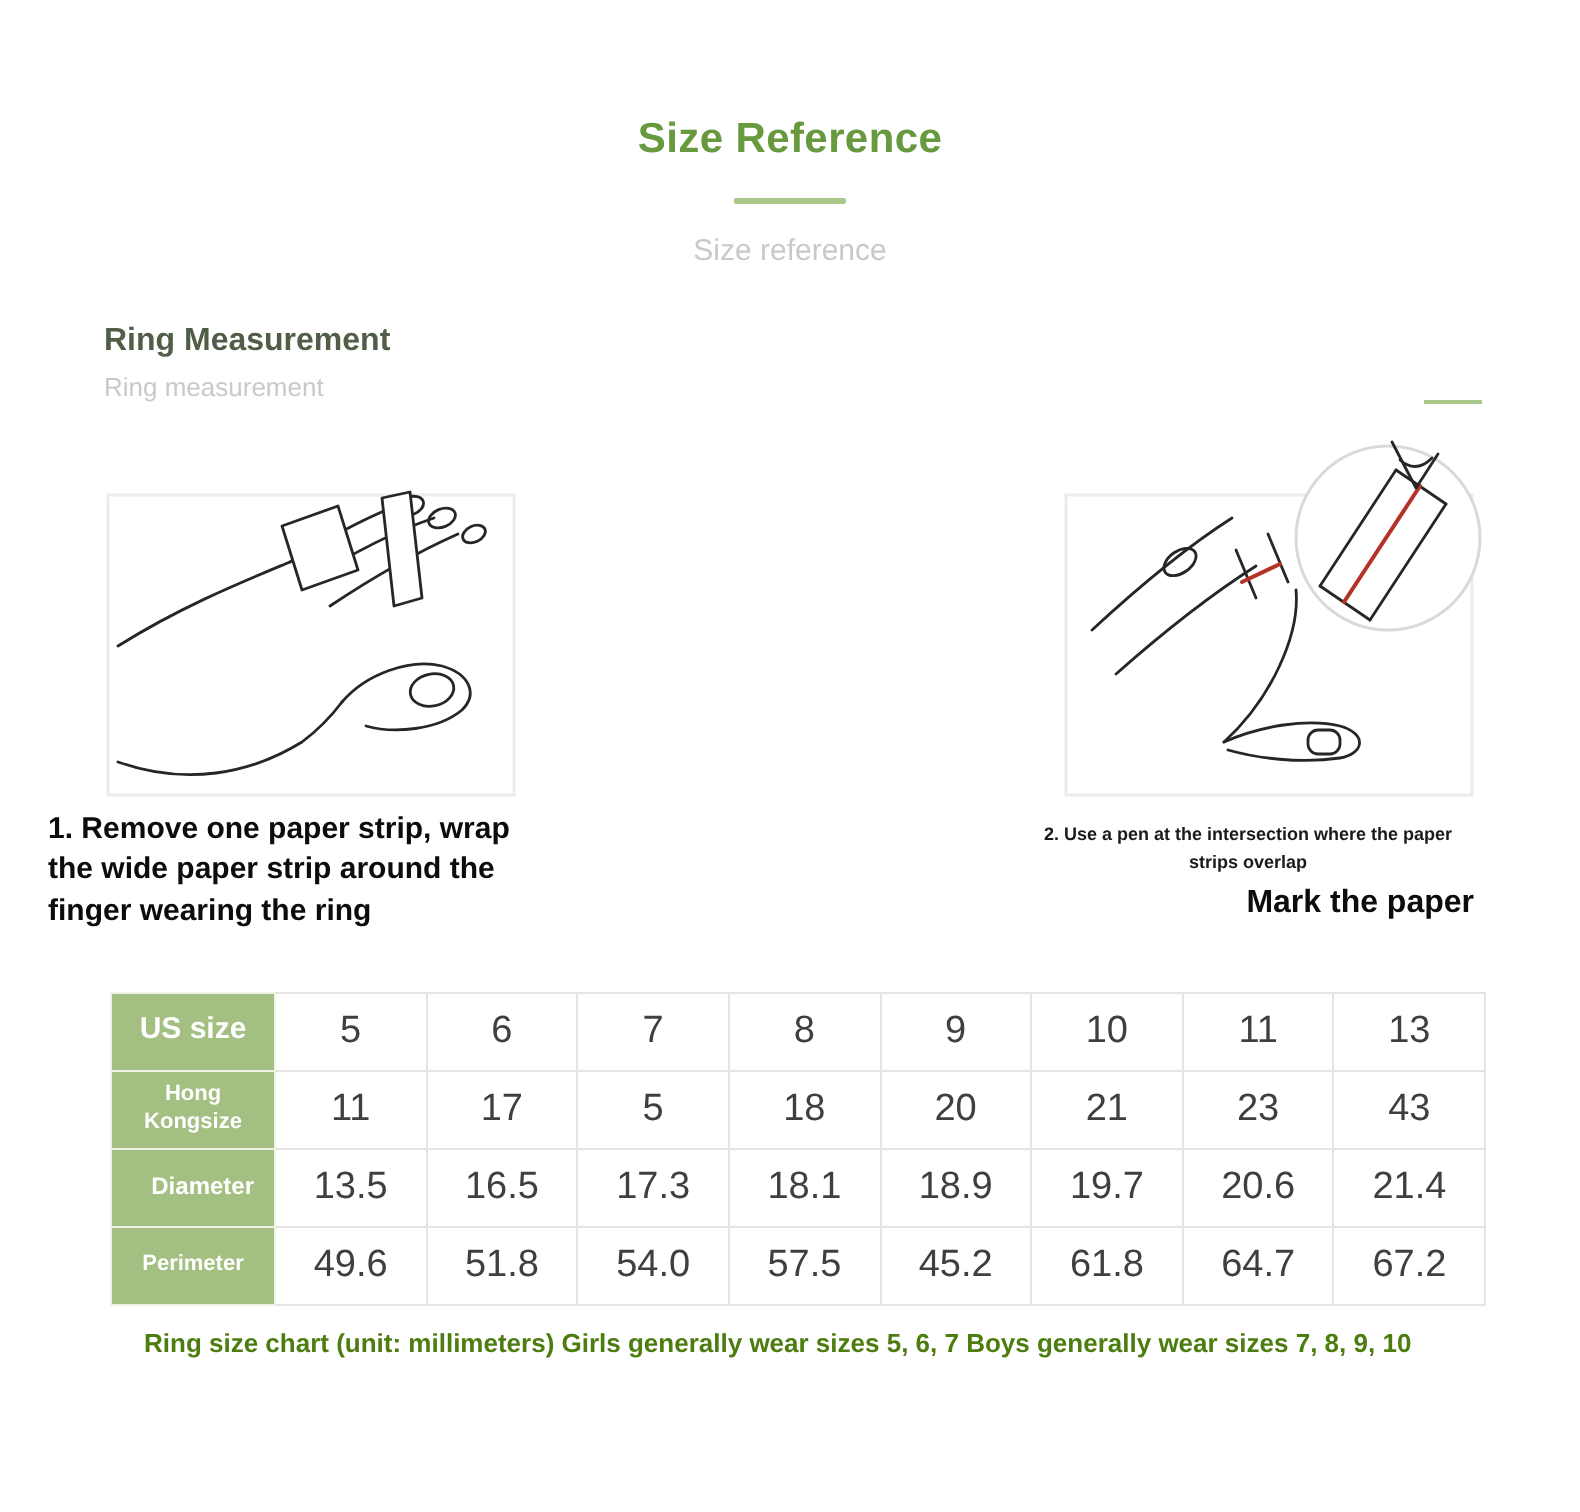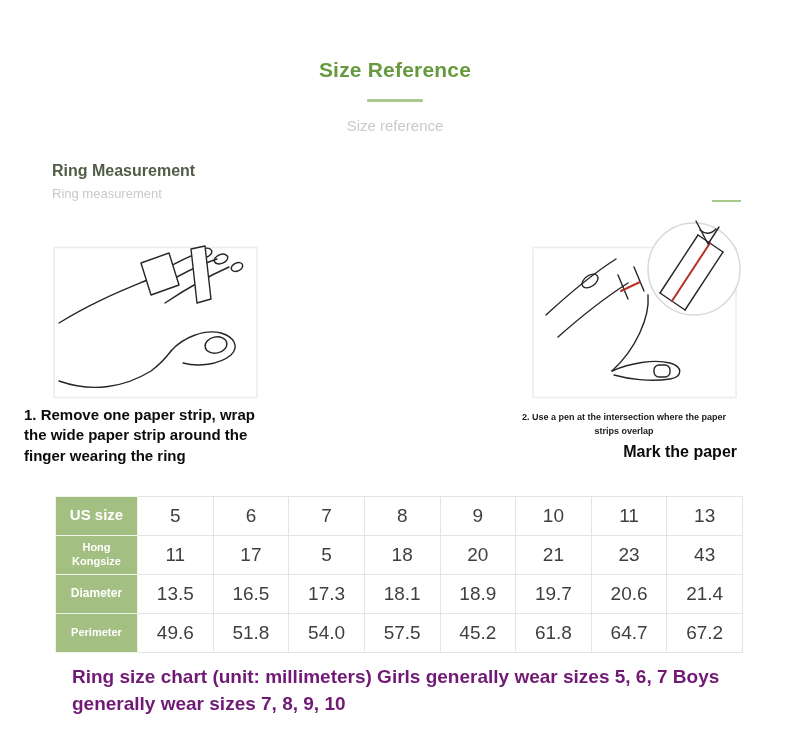--- a/index.html
+++ b/index.html
@@ -58,24 +58,24 @@
     height:39px;text-align:center;vertical-align:middle;
     border:1px solid #e4e4e4;background:#fff;
     font-size:19px;color:#3f3f3f;
   }
   table.size-table td.head-cell{
     width:82px;background:var(--table-header-green);color:#fff;
     font-weight:bold;font-size:11px;line-height:1.25;
     border:1px solid #eef3e5;padding:0 10px;
   }
   table.size-table tr:first-child td.head-cell{font-size:15px;padding:0 6px;}
-  table.size-table tr:nth-child(3) td.head-cell{font-size:12px;}
+  table.size-table tr:nth-child(3) td.head-cell{font-size:12px;text-align:right;}
   .footnote{
-    margin:10px 70px 0 72px;font-size:19px;font-weight:bold;line-height:1.45;
-    color:#701a75;text-align:left;
+    margin:10px 70px 0 72px;font-size:13px;font-weight:bold;line-height:1.45;
+    color:#4d7c0f;text-align:left;
   }
   .art{stroke:#262626;stroke-width:1.4;fill:none;stroke-linecap:round;stroke-linejoin:round;}
   .art-fill{stroke:#262626;stroke-width:1.4;fill:#fff;stroke-linejoin:round;}
   .art-bold{stroke:#141414;stroke-width:1.6;fill:#fff;}
   .box-border{fill:#fff;stroke:#ececec;stroke-width:1.5;}
   .red{stroke:var(--mark-red);stroke-width:2;fill:none;stroke-linecap:round;}
   .circle-glass{fill:#fff;stroke:#d9d9d9;stroke-width:1.5;}
 </style>
 </head>
 <body>

